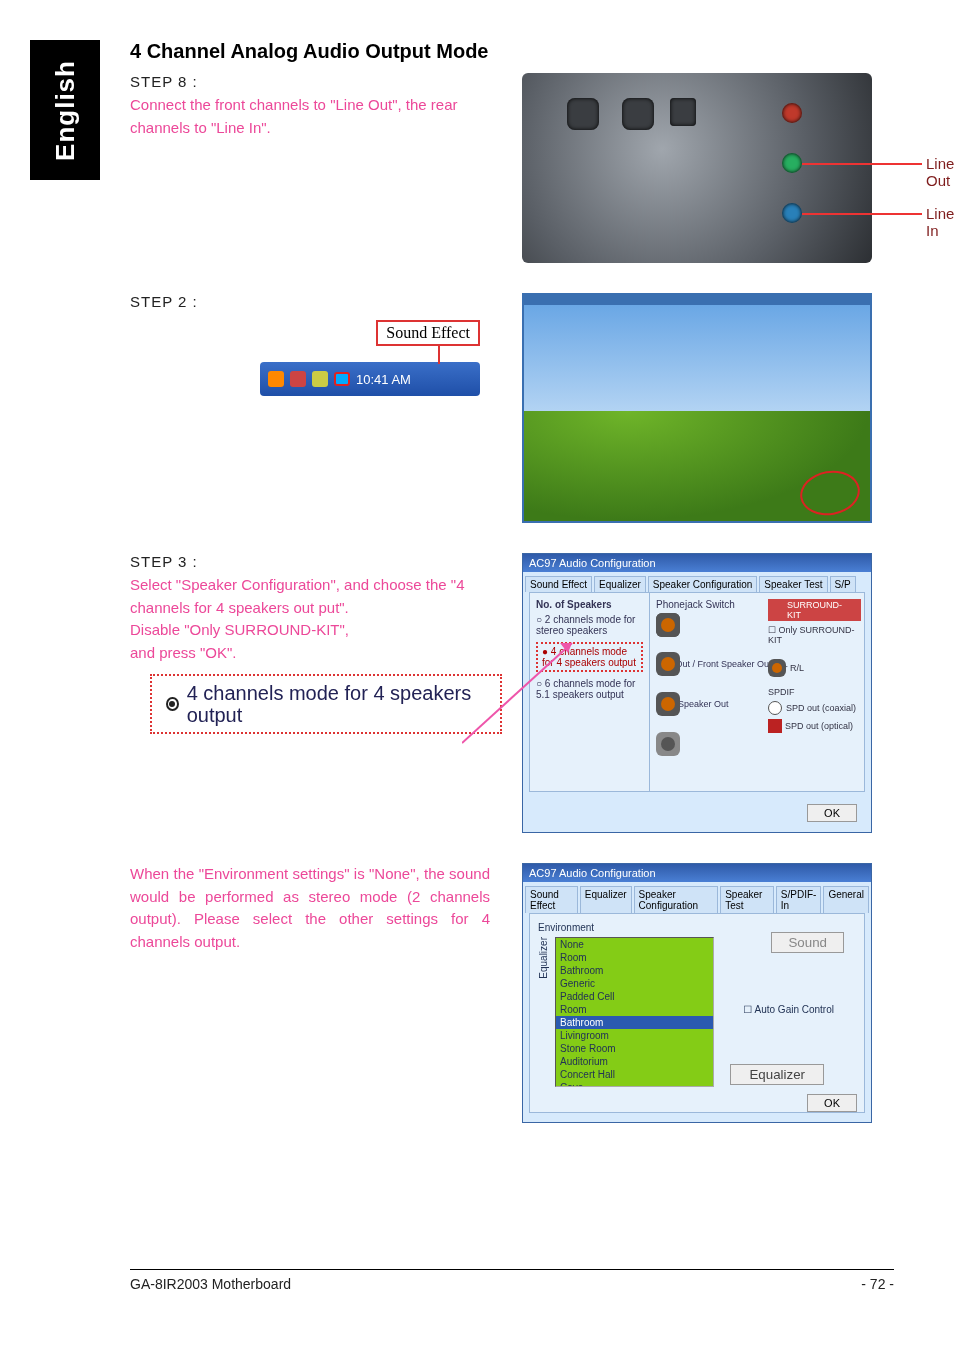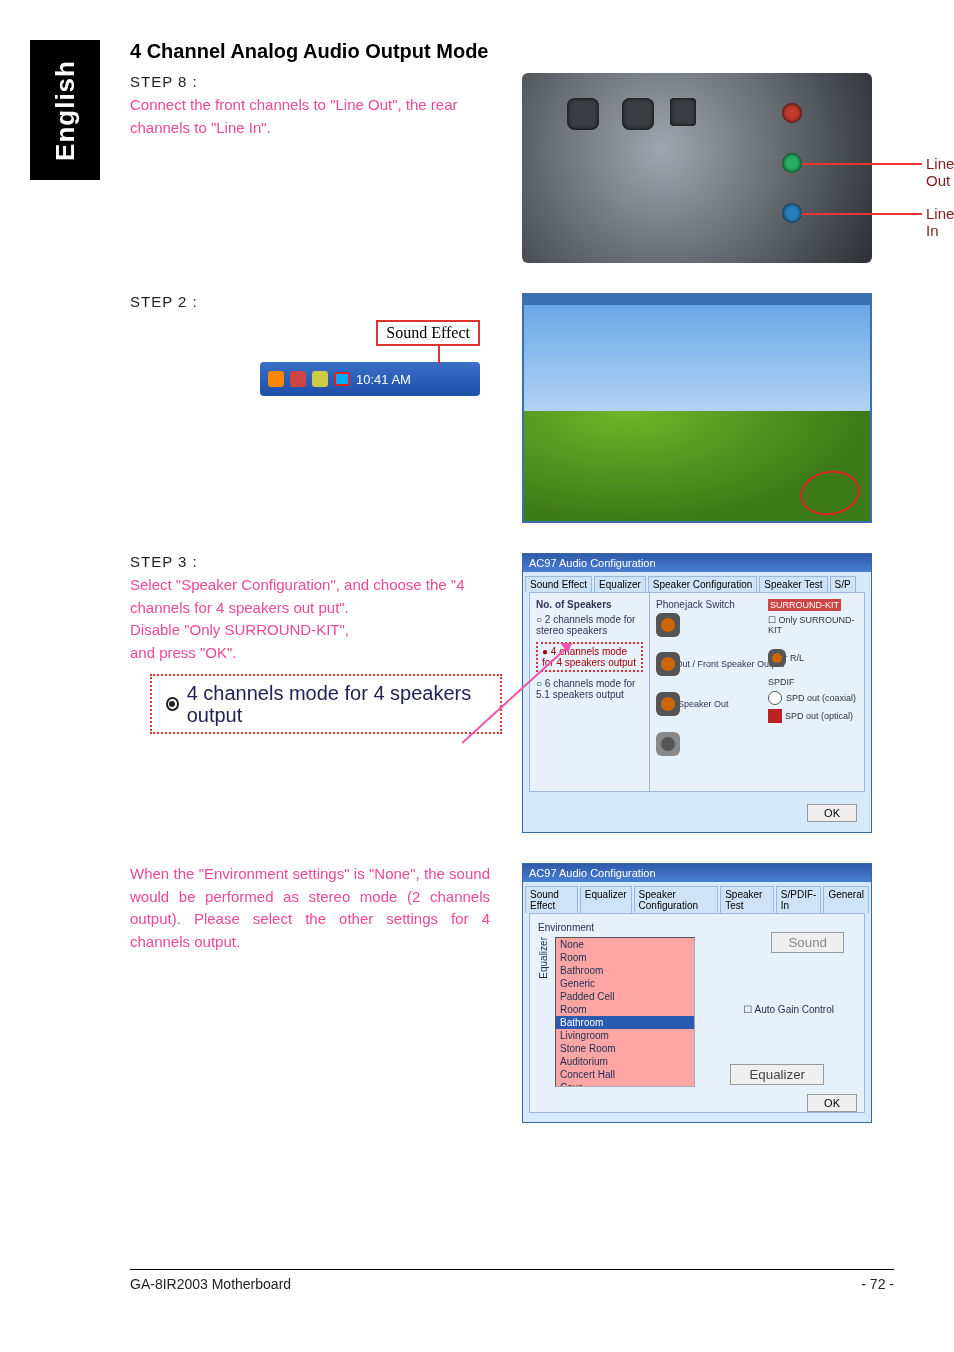--- a/index.html
+++ b/index.html
@@ -106,21 +106,21 @@
   .ac97-left { width:120px; border-right:1px solid #9bb8da; padding:6px; font-size:10px; color:#335; }
   .ac97-right { flex:1; padding:6px; position:relative; }
   .ac97-box {
     border:2px dotted #d33;
     padding:2px 4px;
     font-size:10px; color:#a00;
   }
   .ac97-spk { position:absolute; width:24px; height:24px; border-radius:6px; background:#555; display:flex; align-items:center; justify-content:center; }
   .ac97-spk .inner { width:14px; height:14px; border-radius:50%; background:#c60; }
   .ac97-rightcol { position:absolute; right:6px; top:6px; width:90px; font-size:9px; color:#334; }
-  .ac97-rightcol .panel-chip { background:#c44; color:#fff; padding:1px 2px; display:inline-block; font-size:9px; }
+  .ac97-rightcol .panel-chip { background:#c44; color:#fff; padding:1px 19px; display:inline-block; font-size:9px; }
   .ac97-ok { position:absolute; right:14px; bottom:10px; background:#efefef; border:1px solid #999; padding:2px 16px; font-size:11px; }
 
   .callout-box {
     border:2px dotted #d33;
     padding:6px 14px;
     display:inline-flex; align-items:center; gap:8px;
     margin-top:10px;
     margin-left:20px;
     position:relative;
   }
@@ -131,21 +131,21 @@
 
   .env-window {
     width:350px; height:260px;
     background:#d7eafc;
     border:1px solid #3a66a5;
     position:relative; font-size:10px;
   }
   .env-tabs { display:flex; gap:2px; padding:4px 2px 0 2px; font-size:10px; }
   .env-tabs .tab { background:#cfe3f7; border:1px solid #9bb8da; padding:2px 4px; border-bottom:none; }
   .env-body { border:1px solid #9bb8da; margin:0 6px 6px 6px; background:#e6f1fb; height:200px; padding:8px; position:relative; }
-  .env-list { width:140px; height:150px; background:#fca5a5; border:1px inset #aaa; overflow:hidden; font-size:10px; color:#235; }
+  .env-list { width:159px; height:150px; background:#84cc16; border:1px inset #aaa; overflow:hidden; font-size:10px; color:#235; }
   .env-list .item { padding:1px 4px; }
   .env-list .item.sel { background:#2a5ab0; color:#fff; }
   .env-btn { position:absolute; right:20px; top:18px; background:#efefef; border:1px solid #999; padding:2px 16px; color:#888; }
   .chk { position:absolute; right:30px; top:90px; font-size:10px; color:#235; }
   .eq-btn { position:absolute; right:40px; top:150px; background:#efefef; border:1px solid #999; padding:2px 18px; color:#444; }
   .env-ok { position:absolute; right:14px; bottom:10px; background:#efefef; border:1px solid #999; padding:2px 16px; font-size:11px; }
 
   .icon-inline {
     display:inline-block; width:22px; height:14px; vertical-align:middle;
     background:#18f; border:2px solid #d22; border-radius:2px;

